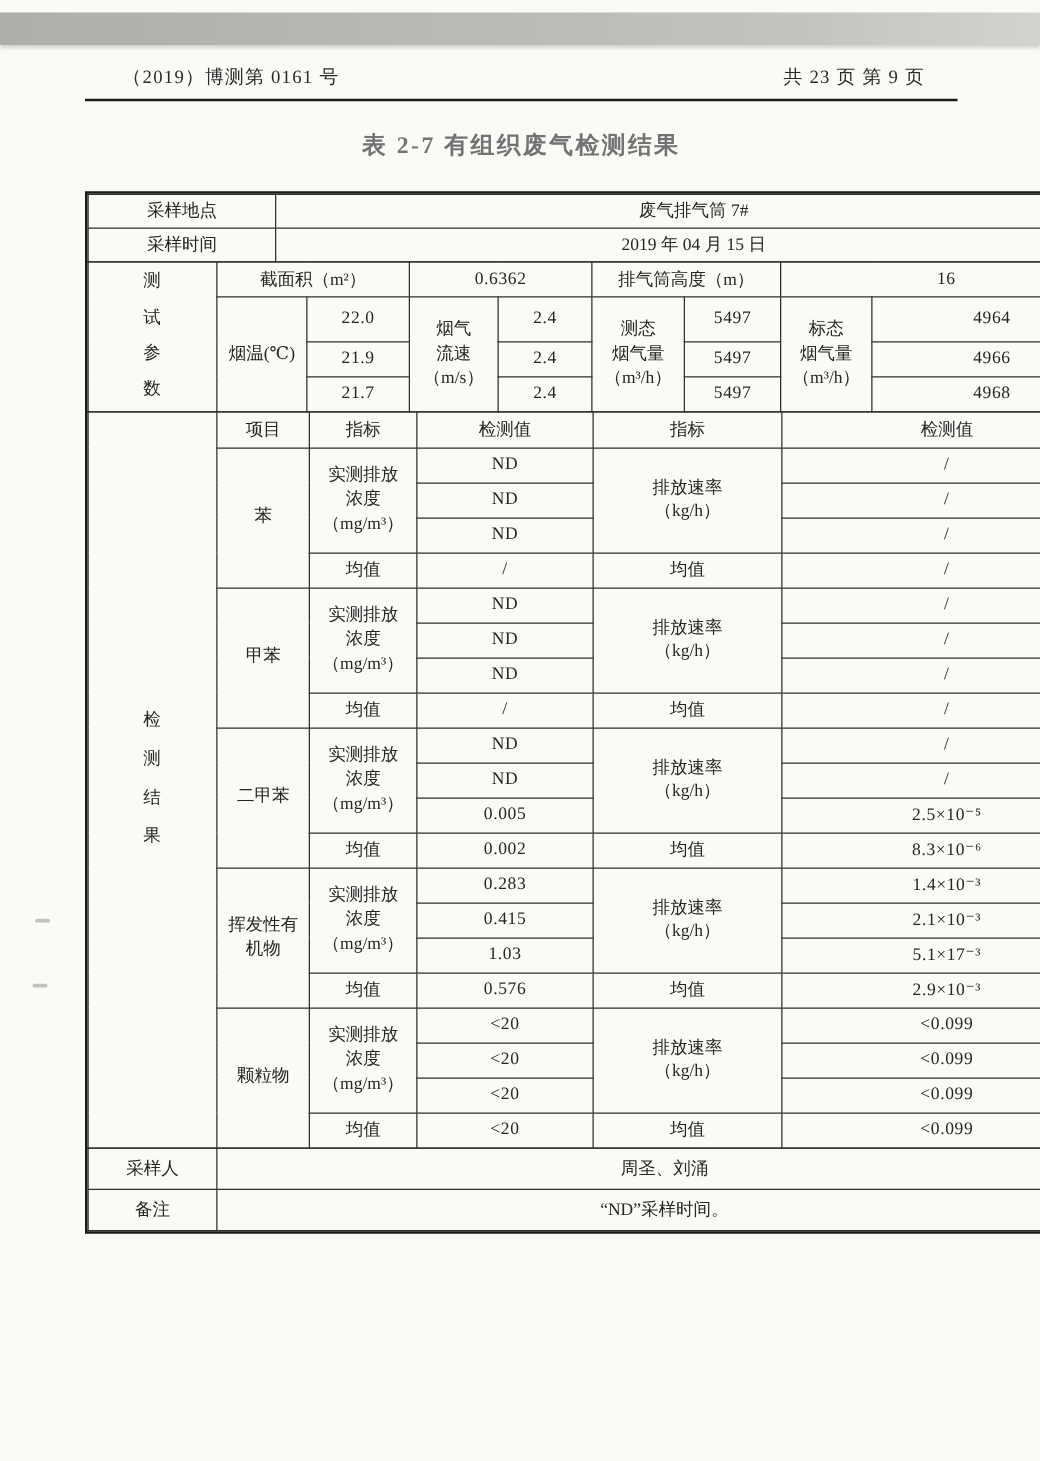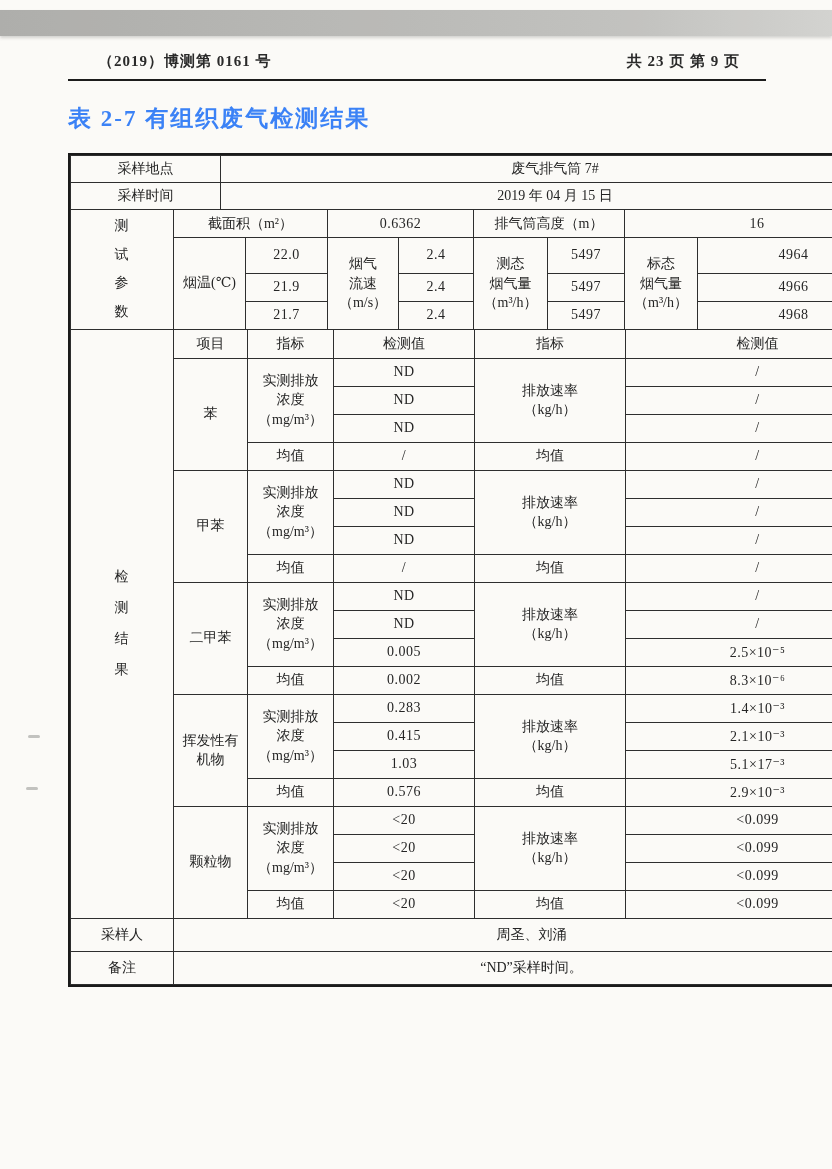--- a/index.html
+++ b/index.html
@@ -19,25 +19,25 @@
   }
   .edge-dash { position:absolute; width:12px; height:3px; background:#c2c2bf; border-radius:2px; }
   .edge-dash.d1 { left:28px; top:735px; }
   .edge-dash.d2 { left:26px; top:787px; }
 
   .content { position:absolute; left:68px; top:48px; width:698px; }
   .page-header {
     display:flex; justify-content:space-between; align-items:flex-end;
     padding:4px 26px 8px 30px;
     border-bottom:2px solid #1c1c1c;
-    font-size:15px; letter-spacing:1px; color:#2a2a2a;font-weight:bold;
+    font-size:15px; letter-spacing:1px; color:#2a2a2a;
   }
   .doc-title {
-    margin-top:22px; 
-    font-size:23px; font-weight:bold; letter-spacing:2px; color:#3b82f6;
+    margin-top:22px; text-align:center;
+    font-size:19px; font-weight:bold; letter-spacing:2px; color:#737373;
   }
 
   .table-wrap { position:absolute; left:68px; top:153px; width:824px; border:2px solid #1a1a1a; background:#fbfaf7; }
   table.tbl { border-collapse:collapse; table-layout:fixed; width:100%; }
   table.tbl + table.tbl { margin-top:-1px; }
   .tbl td {
     border:1px solid #2e2e2e;
     text-align:center; vertical-align:middle;
     font-size:14px; color:#252525;
     padding:2px 3px;

